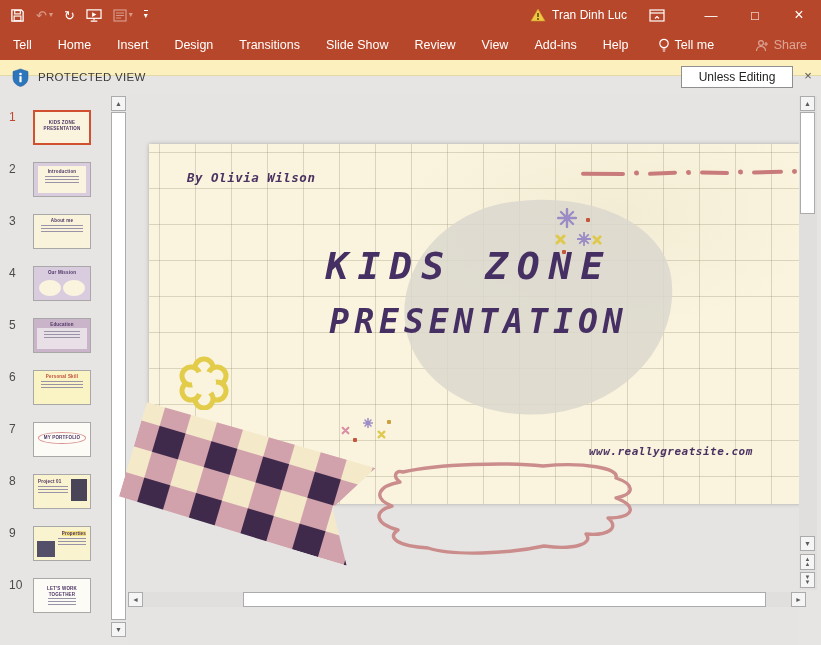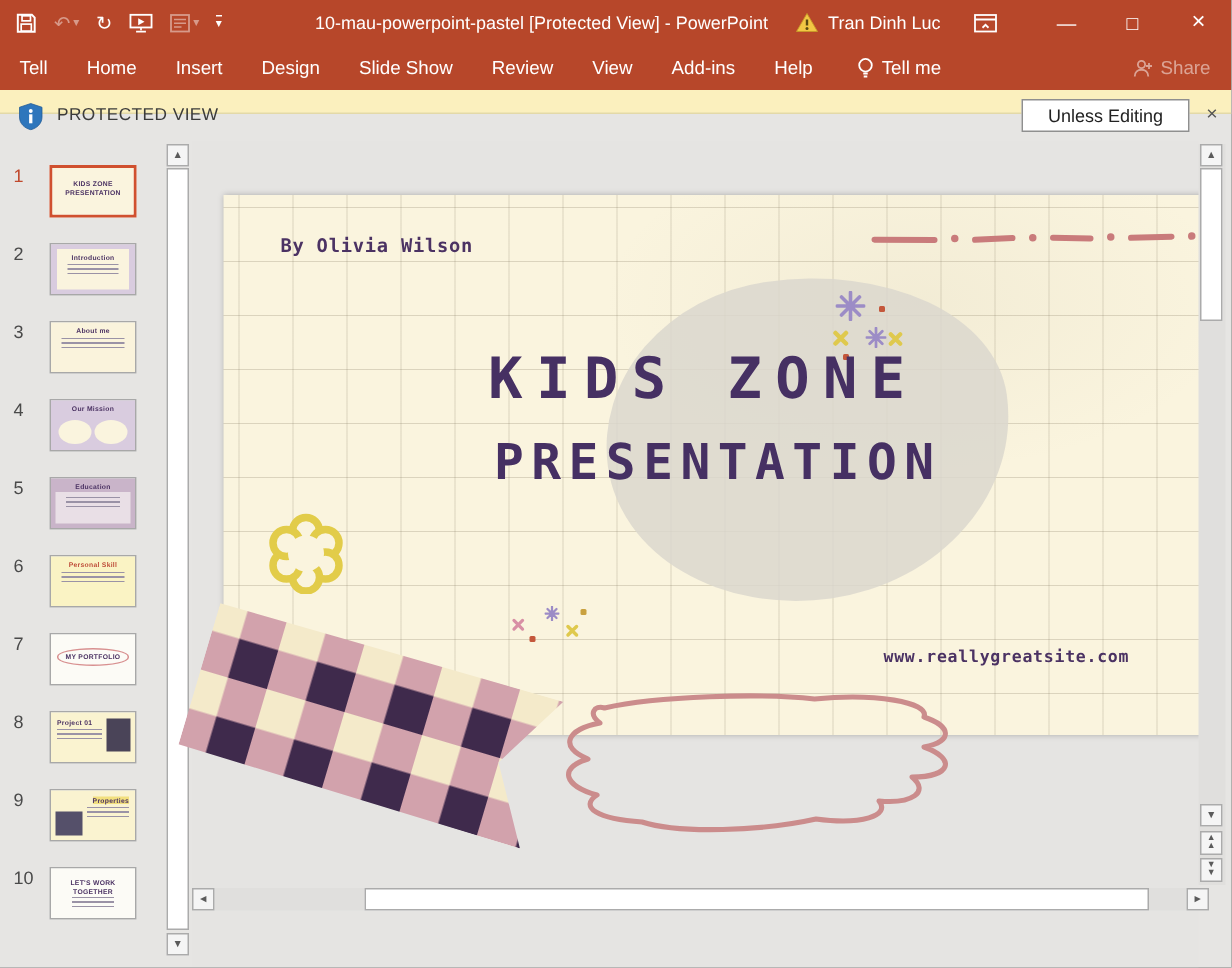--- a/index.html
+++ b/index.html
@@ -69,27 +69,27 @@
   .m10{background:#FCFBF6;}
   .m10 .mt{padding-top:7px;}
 
   
   .pscroll{position:absolute;left:110px;top:94px;width:18px;height:551px;background:#E6E5E3;}
   .sbox{position:absolute;left:1px;width:15px;background:#F5F5F5;border:1px solid #ABABAB;color:#5b5b5b;font-size:7px;display:flex;align-items:center;justify-content:center;}
   .sthumb{position:absolute;left:1px;width:15px;background:#FFF;border:1px solid #ABABAB;}
 
   
   .canvas{position:absolute;left:128px;top:94px;width:671px;height:551px;background:#E5E4E2;}
-  .slide{position:absolute;left:21px;top:36px;width:662px;height:360px;background:#FAF4DE;
+  .slide{position:absolute;left:21px;top:50px;width:662px;height:360px;background:#FAF4DE;
     background-image:
       radial-gradient(ellipse 300px 160px at 70% 20%, rgba(190,180,150,.12), transparent 70%),
       linear-gradient(to right, rgba(125,115,90,.25) 1px, transparent 1px),
       linear-gradient(to bottom, rgba(125,115,90,.25) 1px, transparent 1px);
     background-size:auto,36px 36px,36px 36px;background-position:0 0,10px 8px,10px 8px;
-    box-shadow:0 0 4px rgba(0,0,0,.25);}
+    box-shadow:0 0 4px rgba(0,0,0,.25);font-style:italic;}
   .byline{position:absolute;left:38px;top:26px;font-family:"DejaVu Sans Mono",monospace;font-weight:bold;font-size:12.5px;color:#4B3263;letter-spacing:.5px;}
   .grayblob{position:absolute;left:255px;top:55px;width:270px;height:215px;background:#DBD7CE;opacity:.85;border-radius:45% 55% 50% 50%/50% 45% 55% 50%;transform:rotate(-8deg);}
   .kz1{position:absolute;left:130px;top:100px;width:380px;text-align:center;font-family:"DejaVu Sans Mono",monospace;font-weight:bold;font-size:38px;letter-spacing:9px;color:#463063;}
   .kz2{position:absolute;left:120px;top:158px;width:400px;text-align:center;font-family:"DejaVu Sans Mono",monospace;font-weight:bold;font-size:33px;letter-spacing:5px;color:#463063;padding-left:19px;}
   .site{position:absolute;left:440px;top:301px;font-family:"DejaVu Sans Mono",monospace;font-weight:bold;font-size:11px;letter-spacing:.5px;color:#4B3263;}
   .dashline{position:absolute;left:432px;top:26px;display:flex;align-items:center;gap:9px;transform:rotate(-.6deg);}
   .dashline i{display:block;height:4px;border-radius:3px;background:#C97B7B;}
   .dashline .dt{width:5px;height:5px;border-radius:50%;}
   .spark{position:absolute;}
   .rdot{position:absolute;width:4px;height:4px;background:#C4573B;border-radius:1px;}
@@ -139,21 +139,20 @@
         <svg width="14" height="13" viewBox="0 0 14 13">
             <rect x="1" y="1" width="12" height="11" fill="none" stroke="#fff" stroke-width="1.2"></rect>
             <path d="M3 4 h8 M3 6.5 h8 M3 9 h5" stroke="#fff" stroke-width="1"></path>
           </svg>
         <span class="caret">▾</span>
       </span>
       <span class="qbtn">
           <span class="qat-caret">▾</span>
         </span>
     </div>
-    <div class="win-title">10-mau-powerpoint-pastel [Protected View] - PowerPoint</div>
     <div class="tb-right">
       <span class="tb-user">
         <svg width="16" height="14" viewBox="0 0 16 14">
             <path d="M8 1 L15 13 H1 Z" fill="#F2C744" stroke="#C79A28" stroke-width=".6"></path>
             <path d="M8 5 v4" stroke="#5b4a10" stroke-width="1.6"></path>
             <circle cx="8" cy="11" r="1" fill="#5b4a10"></circle>
           </svg>
         <span>Tran Dinh Luc</span>
       </span>
       <span class="rdo">
@@ -167,20 +166,21 @@
       <span class="winbtn">□</span>
       <span class="winbtn close">×</span>
     </div>
   </div>
 
   <div class="tabs">
     <span class="tab">Tell</span>
     <span class="tab">Home</span>
     <span class="tab">Insert</span>
     <span class="tab">Design</span>
+    <span class="tab">Transitions</span>
     <span class="tab">Slide Show</span>
     <span class="tab">Review</span>
     <span class="tab">View</span>
     <span class="tab">Add-ins</span>
     <span class="tab">Help</span>
     <span class="tellme">
       <svg width="12" height="15" viewBox="0 0 12 15">
           <circle cx="6" cy="5.5" r="4.2" fill="none" stroke="#fff" stroke-width="1.2"></circle>
           <path d="M4.5 11 h3 M4.8 13 h2.4" stroke="#fff" stroke-width="1.2"></path>
         </svg>

